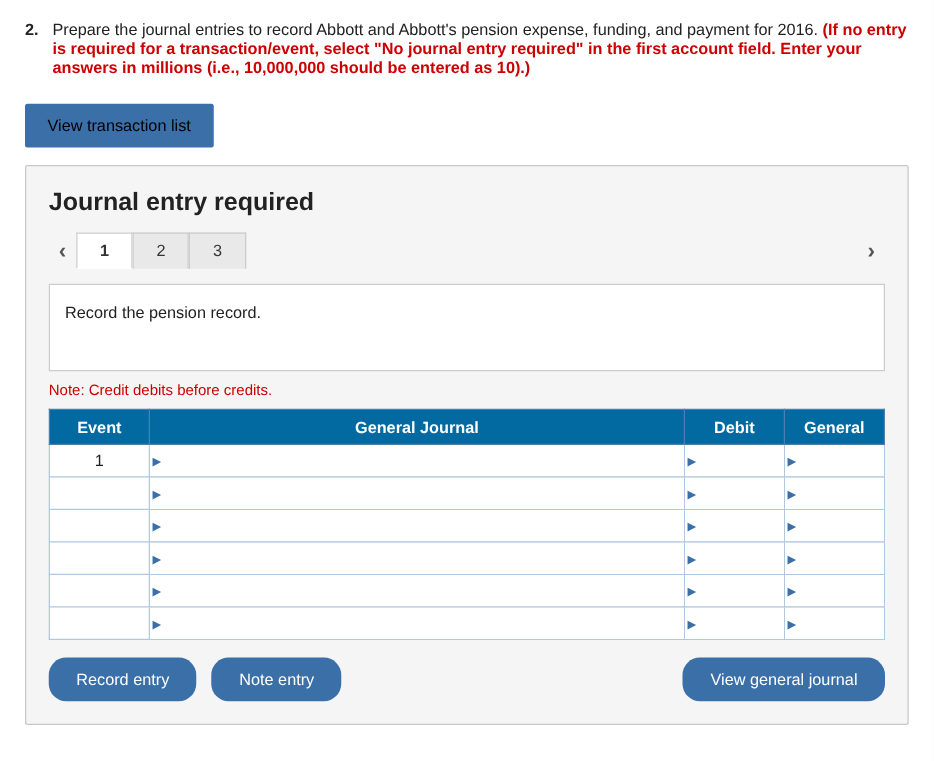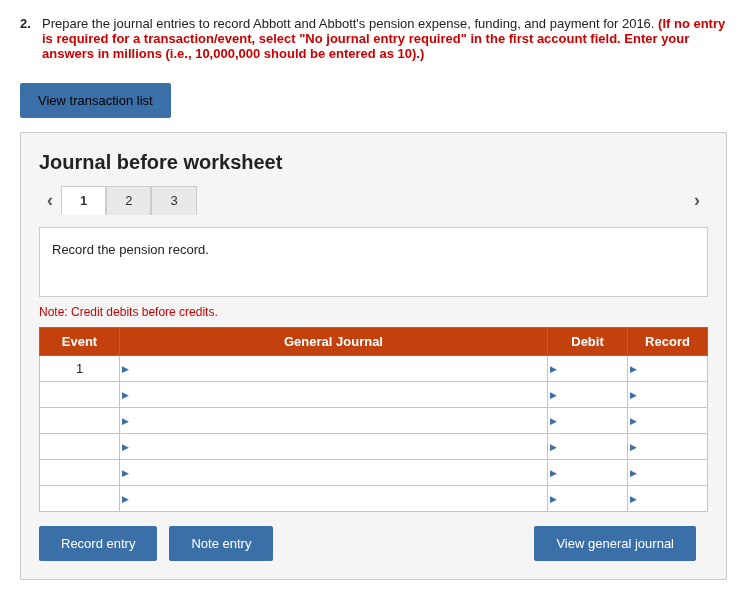--- a/index.html
+++ b/index.html
@@ -97,21 +97,21 @@
       color: #cc0000;
       font-size: 12px;
       margin-bottom: 8px;
     }
     .journal-table {
       width: 100%;
       border-collapse: collapse;
       margin-bottom: 14px;
     }
     .journal-table th {
-      background: #c2410c;
+      background: #0369a1;
       color: #fff;
       text-align: center;
       padding: 6px 4px;
       border: 1px solid #4a80b0;
       font-size: 13px;
     }
     .journal-table th.th-event { width: 80px; }
     .journal-table th.th-journal { }
     .journal-table th.th-debit { width: 80px; }
     .journal-table th.th-credit { width: 80px; }
@@ -156,21 +156,21 @@
       gap: 0;
       align-items: center;
     }
     .btn-action {
       background: #3a6fa8;
       color: #fff;
       border: none;
       padding: 10px 22px;
       font-size: 13px;
       cursor: pointer;
-      border-radius: 2px;
+      border-radius: 14px;
       margin-right: 12px;
       text-align: center;
     }
     .btn-action:last-child {
       margin-right: 0;
       margin-left: auto;
     }
   </style>
 </head>
 <body>
@@ -179,21 +179,21 @@
   <div class="problem-num">
     <span class="num">2.</span>
     <div>
       <span>Prepare the journal entries to record Abbott and Abbott's pension expense, funding, and payment for 2016. </span><span class="instruction-red">(If no entry is required for a transaction/event, select "No journal entry required" in the first account field. Enter your answers in millions (i.e., 10,000,000 should be entered as 10).)</span>
     </div>
   </div>
 
   <button class="view-transaction-btn">View transaction list</button>
 
   <div class="worksheet-container">
-    <div class="worksheet-title">Journal before worksheet</div>
+    <div class="worksheet-title">Journal entry required</div>
 
     <div class="tabs-row">
       <button class="tab-arrow">‹</button>
       <div class="tab-list">
         <div class="tab-item active">1</div>
         <div class="tab-item">2</div>
         <div class="tab-item">3</div>
       </div>
       <button class="tab-arrow" style="margin-left:auto;">›</button>
     </div>
@@ -203,21 +203,21 @@
     </div>
 
     <div class="note-text">Note: Credit debits before credits.</div>
 
     <table class="journal-table">
       <thead>
         <tr>
           <th class="th-event">Event</th>
           <th class="th-journal">General Journal</th>
           <th class="th-debit">Debit</th>
-          <th class="th-credit">Record</th>
+          <th class="th-credit">General</th>
         </tr>
       </thead>
       <tbody>
         <tr>
           <td class="td-event">1</td>
           <td class="has-arrow"><input type="text" style=""></td>
           <td class="has-arrow"><input type="text" style=""></td>
           <td class="has-arrow"><input type="text" style=""></td>
         </tr>
         <tr>
@@ -249,16 +249,16 @@
           <td class="has-arrow"><input type="text" style=""></td>
           <td class="has-arrow"><input type="text" style=""></td>
           <td class="has-arrow"><input type="text" style=""></td>
         </tr>
       </tbody>
     </table>
 
     <div class="btn-row">
       <button class="btn-action">Record entry</button>
       <button class="btn-action">Note entry</button>
-      <button class="btn-action" style="margin-left:auto; margin-right:12px;">View general journal</button>
+      <button class="btn-action" style="margin-left:auto; margin-right:0;">View general journal</button>
     </div>
   </div>
 </div>
 
 </body></html>

